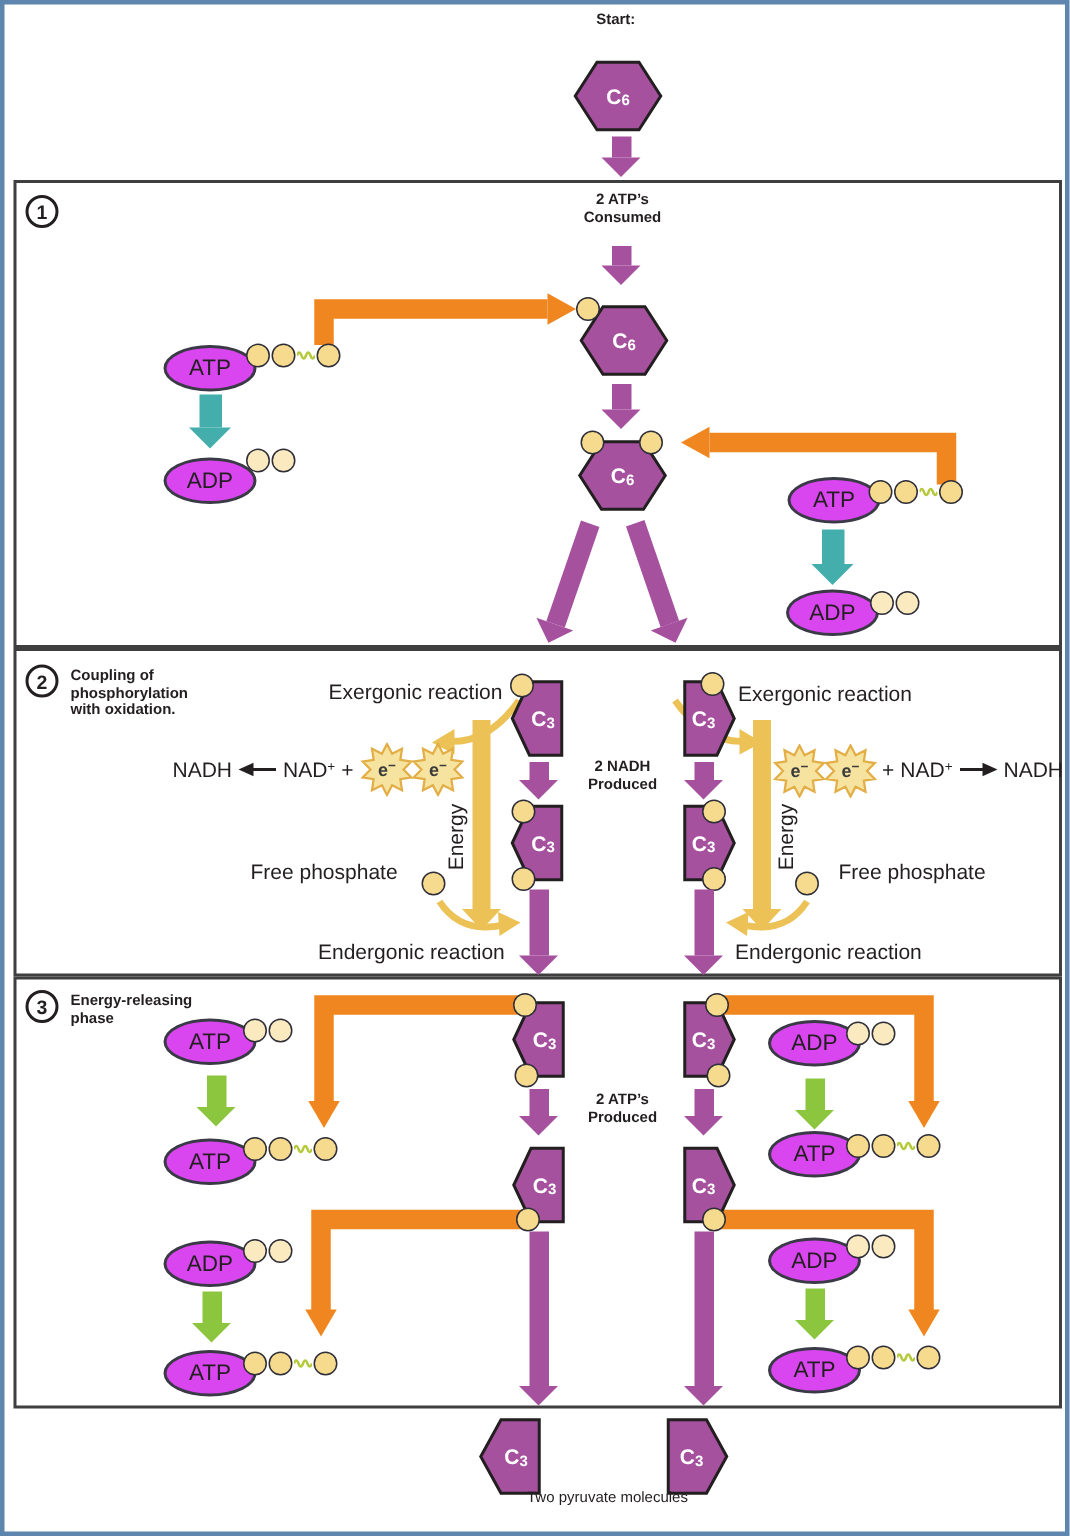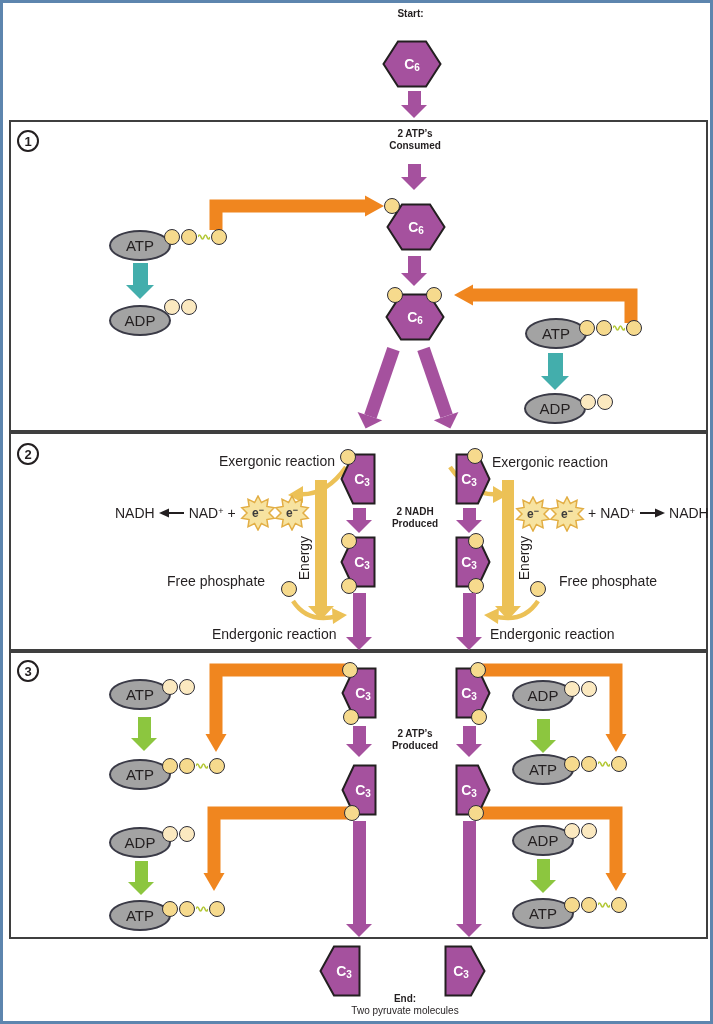--- a/index.html
+++ b/index.html
@@ -6,21 +6,21 @@
   body{background:#fff;font-family:"Liberation Sans",sans-serif}
   #canvas{position:relative;width:713px;height:1024px;background:#fff;border:3px solid #5d85ae;overflow:hidden}
   .e{position:absolute}
   .t{font-family:"Liberation Sans",sans-serif;font-size:14px;color:#231f20;white-space:nowrap;line-height:1.15}
   .b{font-weight:700}
   .c{text-align:center}
   .f15{font-size:10px}
   .secbox{border:2px solid #3f3f3f;background:transparent}
   .hdr{display:flex;gap:8px;align-items:flex-start}
   .num{width:22px;height:22px;border:2px solid #231f20;border-radius:50%;display:flex;align-items:center;justify-content:center;font-weight:700;font-size:13px;color:#231f20;flex:none;background:#fff}
-  .ell{width:62px;height:31px;border:2px solid #3a3a46;border-radius:50%;background:#a3a3a3;display:flex;align-items:center;justify-content:center;font-size:15px;color:#231f20}
+  .ell{width:62px;height:31px;border:2px solid #3a3a46;border-radius:50%;background:#d946ef;display:flex;align-items:center;justify-content:center;font-size:15px;color:#231f20}
   .ph{width:16px;height:16px;border:1.5px solid #2e2e38;border-radius:50%;background:#f6da8d}
   .ph.cr{background:#fbe9c0}
   .pg{display:flex;align-items:center;gap:1px}
   .ba{display:flex;flex-direction:column;align-items:center}
   .ba .s{flex:1}
   .ba .h{width:0;height:0}
   .pu .s{width:13px;background:#a5519e}
   .pu .h{border-left:13px solid transparent;border-right:13px solid transparent;border-top:13px solid #a5519e}
   .te .s{width:15px;background:#43aeac}
   .te .h{border-left:14px solid transparent;border-right:14px solid transparent;border-top:14px solid #43aeac}
@@ -202,20 +202,25 @@
       <div class="s"></div>
       <div class="h"></div>
     </div>
   <div class="e ba pu" style="left:407px;top:346px;width:26px;height:84px;transform:rotate(-19deg);transform-origin:13px 0">
       <div class="s"></div>
       <div class="h"></div>
     </div>
 
   <div class="e hdr" style="left:14px;top:440px">
     <div class="num">2</div>
+    <div class="t b f15" style="padding-top:2px">
+      <div>Coupling of</div>
+      <div>phosphorylation</div>
+      <div>with oxidation.</div>
+    </div>
   </div>
 
   <div class="e t" style="left:216px;top:450px">Exergonic reaction</div>
   <div class="e t" style="left:489px;top:451px">Exergonic reaction</div>
 
   <div class="e t nline" style="left:112px;top:502px">
     <span>NADH</span>
     <svg width="26" height="10">
         <line x1="25" y1="5" x2="9" y2="5" stroke="#231f20" stroke-width="2"></line>
         <polygon points="10,0.5 0,5 10,9.5" fill="#231f20"></polygon>
@@ -339,20 +344,24 @@
       <div class="h"></div>
     </div>
 
   <div class="e t c b f15" style="left:341px;top:503px;width:142px">
     <div>2 NADH</div>
     <div>Produced</div>
   </div>
 
   <div class="e hdr" style="left:14px;top:657px">
     <div class="num">3</div>
+    <div class="t b f15" style="padding-top:2px">
+      <div>Energy-releasing</div>
+      <div>phase</div>
+    </div>
   </div>
 
   <div class="e shape" style="left:338px;top:664px;width:36px;height:52px">
     <svg width="36" height="52">
         <polygon points="13,1.5 34.5,1.5 34.5,50.5 13,50.5 1.5,26" fill="#a5519e" stroke="#231f20" stroke-width="2"></polygon>
       </svg>
     <div class="sl sl-l">
         <span>C</span>
         <span class="sub">3</span>
       </div>
@@ -518,17 +527,16 @@
     <svg width="42" height="52">
         <polygon points="1.5,1.5 27,1.5 40.5,26 27,50.5 1.5,50.5" fill="#a5519e" stroke="#231f20" stroke-width="2"></polygon>
       </svg>
     <div class="sl sl-r">
         <span>C</span>
         <span class="sub">3</span>
       </div>
   </div>
 
   <div class="e t c f15" style="left:282px;top:990px;width:240px">
-    <div class="b">End:</div>
     <div>Two pyruvate molecules</div>
   </div>
 
 </div>
 
 </body></html>

